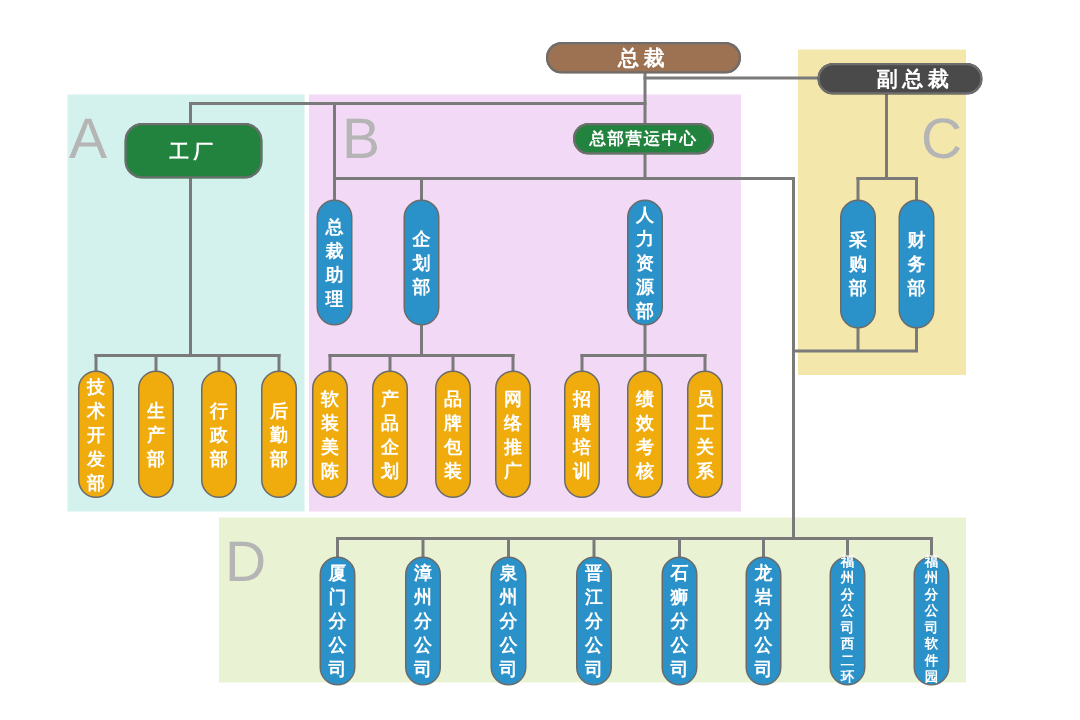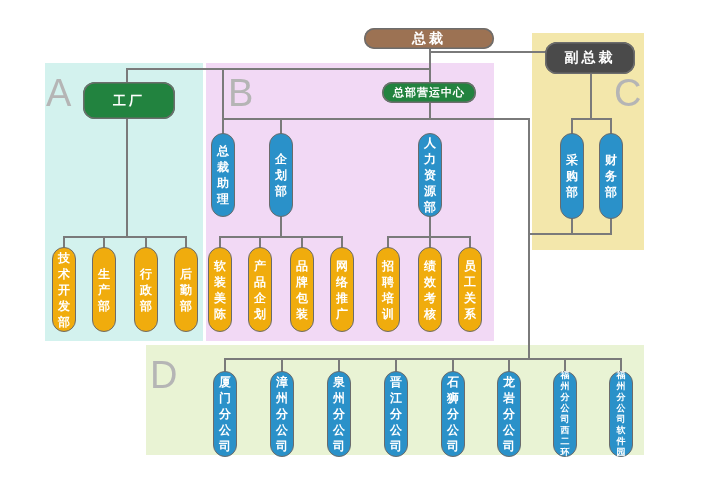--- a/index.html
+++ b/index.html
@@ -69,21 +69,21 @@
 <div class="line" style="left:224px;top:358px;width:2px;height:14px;"></div>
 <div class="line" style="left:281px;top:358px;width:2px;height:14px;"></div>
 <div class="line" style="left:338px;top:358px;width:2px;height:14px;"></div>
 <div class="line" style="left:395px;top:358px;width:2px;height:14px;"></div>
 <div class="line" style="left:452px;top:358px;width:2px;height:14px;"></div>
 <div class="line" style="left:508px;top:358px;width:2px;height:14px;"></div>
 <div class="line" style="left:564px;top:358px;width:2px;height:14px;"></div>
 <div class="line" style="left:620px;top:358px;width:2px;height:14px;"></div>
 
 <div class="pill" style="left:364px;top:28px;width:130px;height:21px;background:#9c7253;font-size:14px;">总裁</div>
-<div class="pill" style="left:545px;top:42px;width:90px;height:32px;background:#4a4a4a;font-size:14px;">副总裁</div>
+<div class="pill" style="left:545px;top:42px;width:90px;height:21px;background:#4a4a4a;font-size:14px;padding-left:20px;">副总裁</div>
 <div class="pill" style="left:83px;top:82px;width:92px;height:37px;background:#22833f;font-size:13px;">工厂</div>
 <div class="pill" style="left:382px;top:82px;width:94px;height:21px;background:#22833f;font-size:11px;letter-spacing:1px;">总部营运中心</div>
 
 <div id="caps">
     <div class="cap orange" style="left: 52px; top: 247px; height: 85px;">
       <span>技</span>
       <span>术</span>
       <span>开</span>
       <span>发</span>
       <span>部</span>

